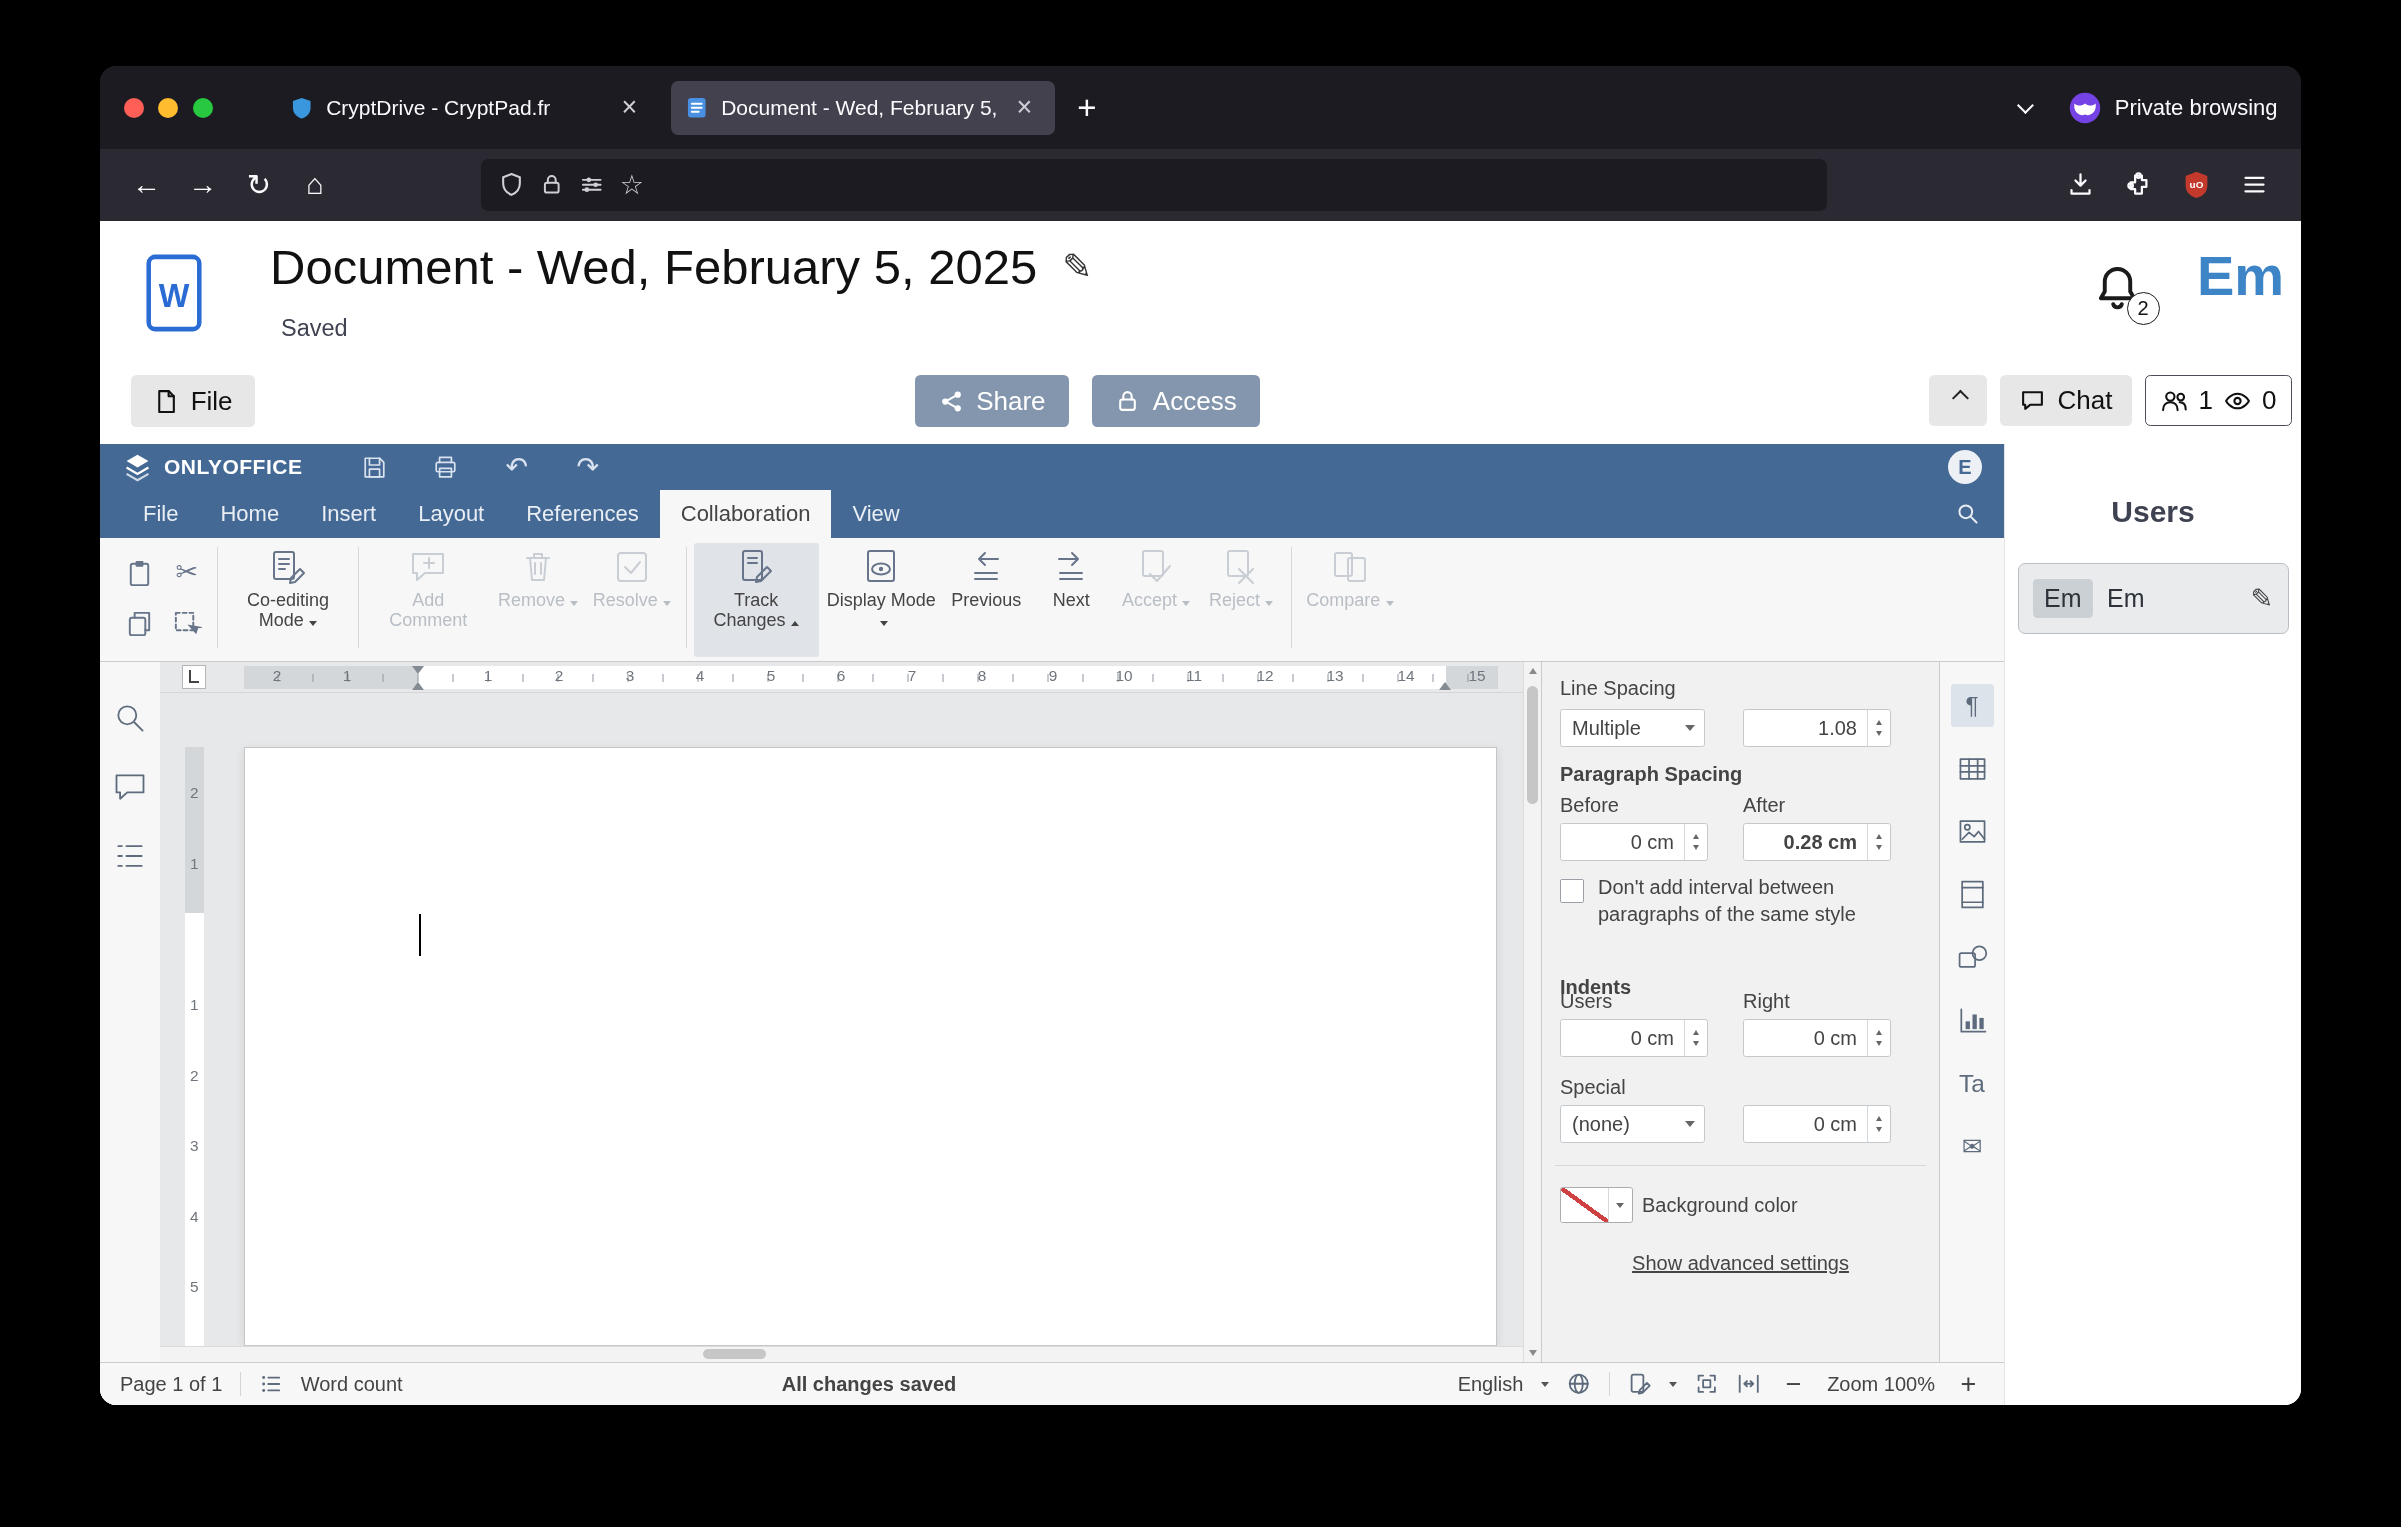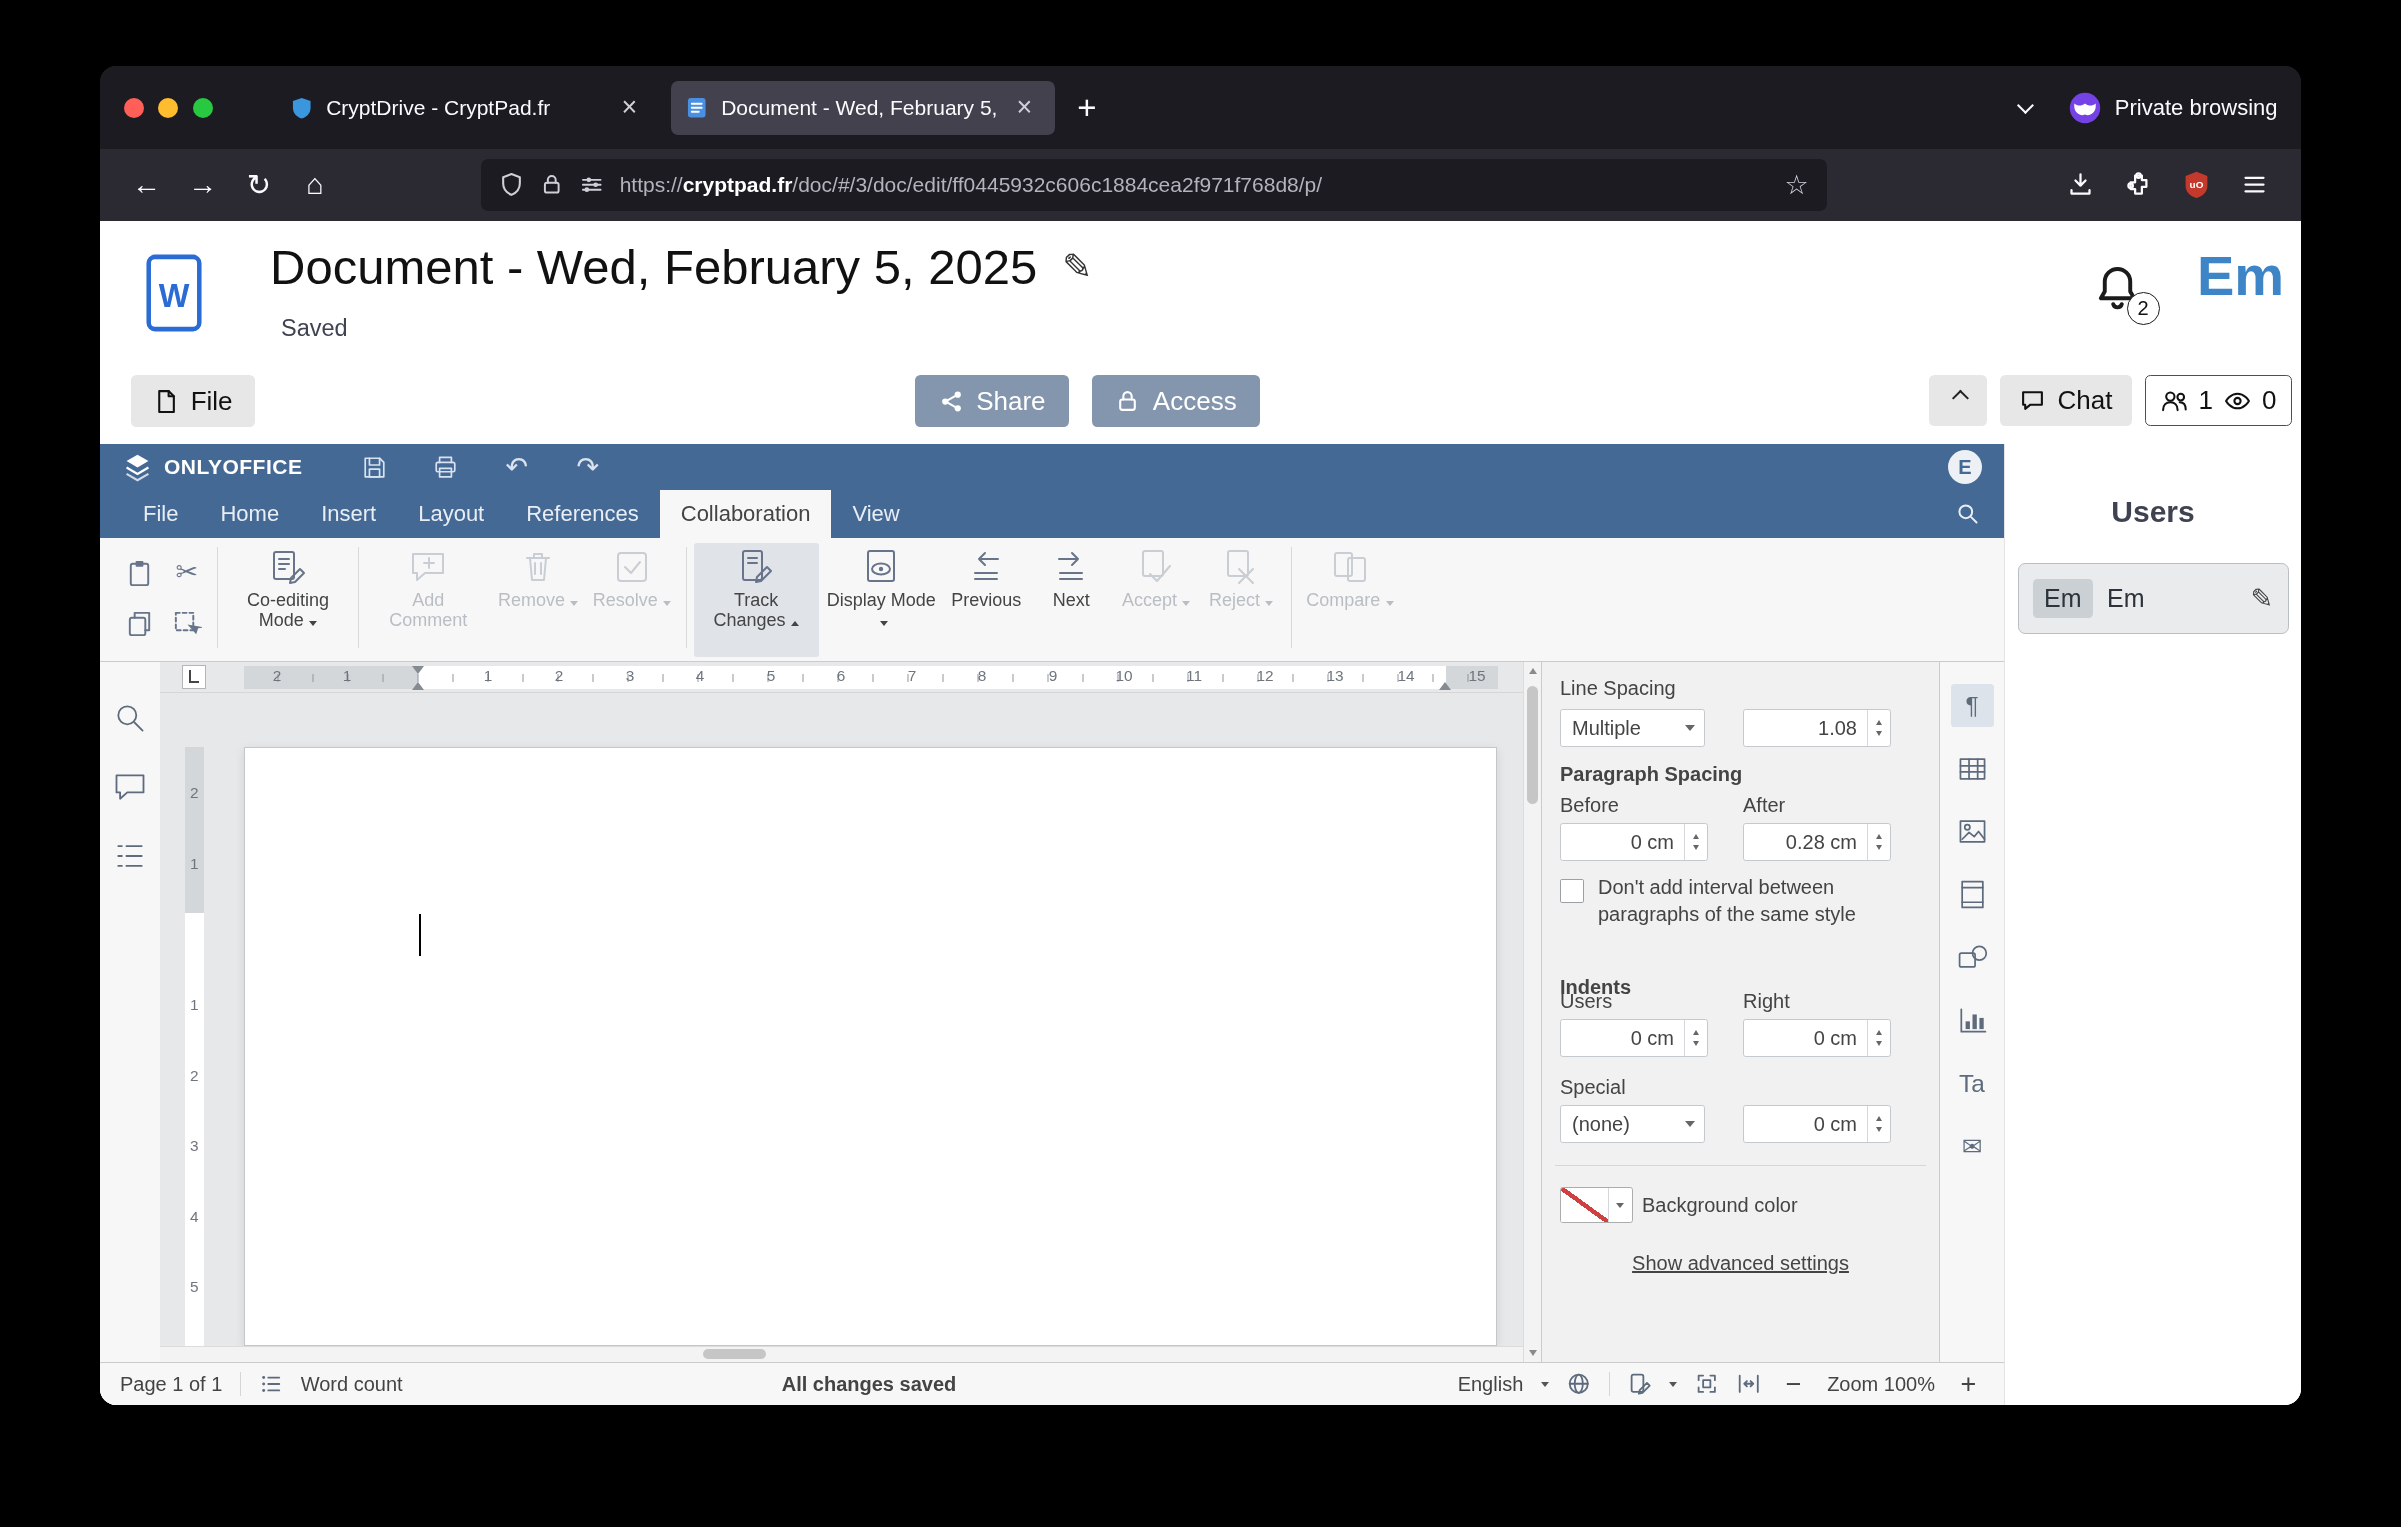--- a/index.html
+++ b/index.html
@@ -222,21 +222,20 @@
       <svg class="ic" width="23.5" height="23.5" viewBox="0 0 24 24">
           <rect x="5" y="10" width="14" height="10" rx="2"></rect>
           <path d="M8 10V7a4 4 0 0 1 8 0v3"></path>
         </svg>
       <svg class="ic" width="23.5" height="23.5" viewBox="0 0 24 24">
           <path d="M3 7h18M3 12h18M3 17h18"></path>
           <circle class="f" cx="9" cy="7" r="2.4"></circle>
           <circle class="f" cx="16" cy="12" r="2.4"></circle>
           <circle class="f" cx="7" cy="17" r="2.4"></circle>
         </svg>
-      <span class="url-text"><span>https://</span><span class="host">cryptpad.fr</span><span>/doc/#/3/doc/edit/ff0445932c606c1884cea2f971f768d8/p/</span></span>
       <span style="font-size:27px;color:#cfcfd8">☆</span>
     </div>
 
     <div class="nav-right">
       <div class="nav-btn">
           <svg class="ic" width="27" height="27" viewBox="0 0 24 24">
             <path d="M12 3v10M12 13l-4.5-4.5M12 13l4.5-4.5M4 17v3h16v-3"></path>
           </svg>
         </div>
       <div class="nav-btn">
@@ -611,21 +610,21 @@
             <div class="rp-label rp-h" style="left:18px;top:101px;">Paragraph Spacing</div>
             <div class="rp-label" style="left:18px;top:132px;">Before</div>
             <div class="rp-label" style="left:201px;top:132px;">After</div>
             <div class="spin" style="left:18px;top:161px;width:148px;">
                 <span class="spin-val">0 cm</span>
                 <span class="spin-ar">
                   <i class="ar-up"></i>
                   <i class="ar-dn"></i>
                 </span>
               </div>
-            <div class="spin" style="left:201px;top:161px;width:148px;">
+            <div class="spin" style="left:201px;top:161px;width:148px;font-weight:bold;">
                 <span class="spin-val">0.28 cm</span>
                 <span class="spin-ar">
                   <i class="ar-up"></i>
                   <i class="ar-dn"></i>
                 </span>
               </div>
 
             <div class="cbx" style="left:18px;top:217px;"></div>
             <div class="cbx-label" style="left:56px;top:212px;width:322px;">Don't add interval between paragraphs of the same style</div>
 

